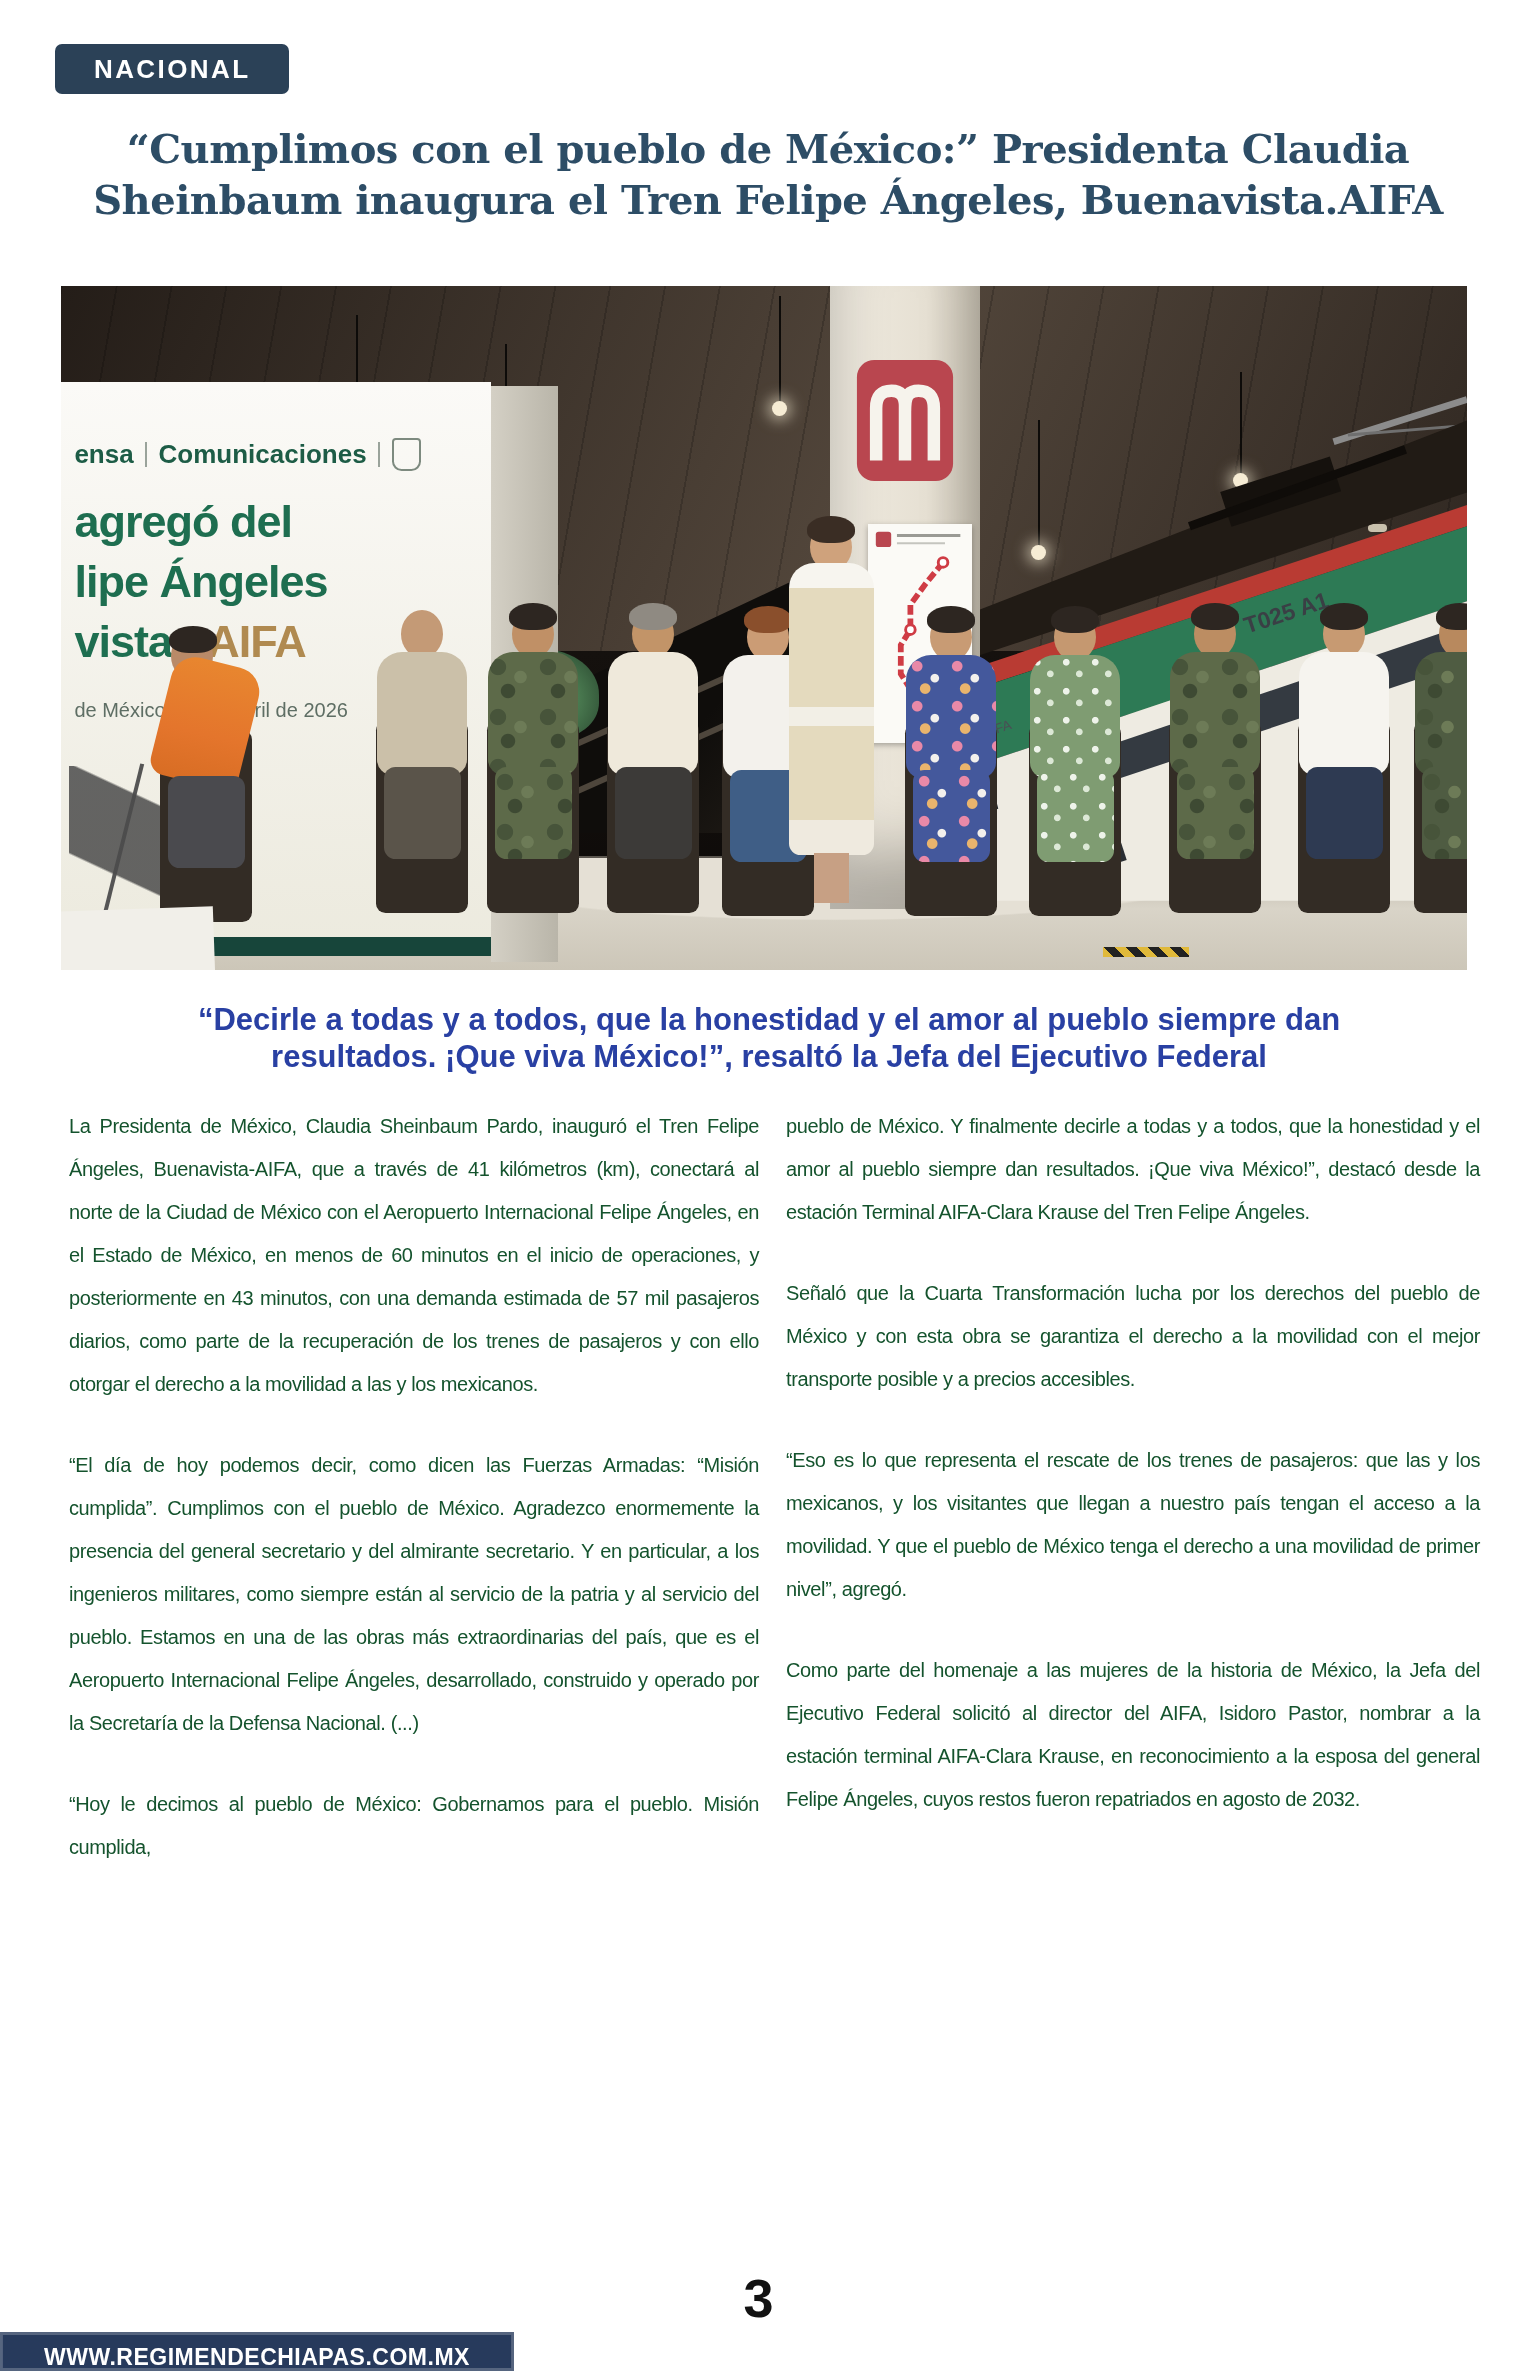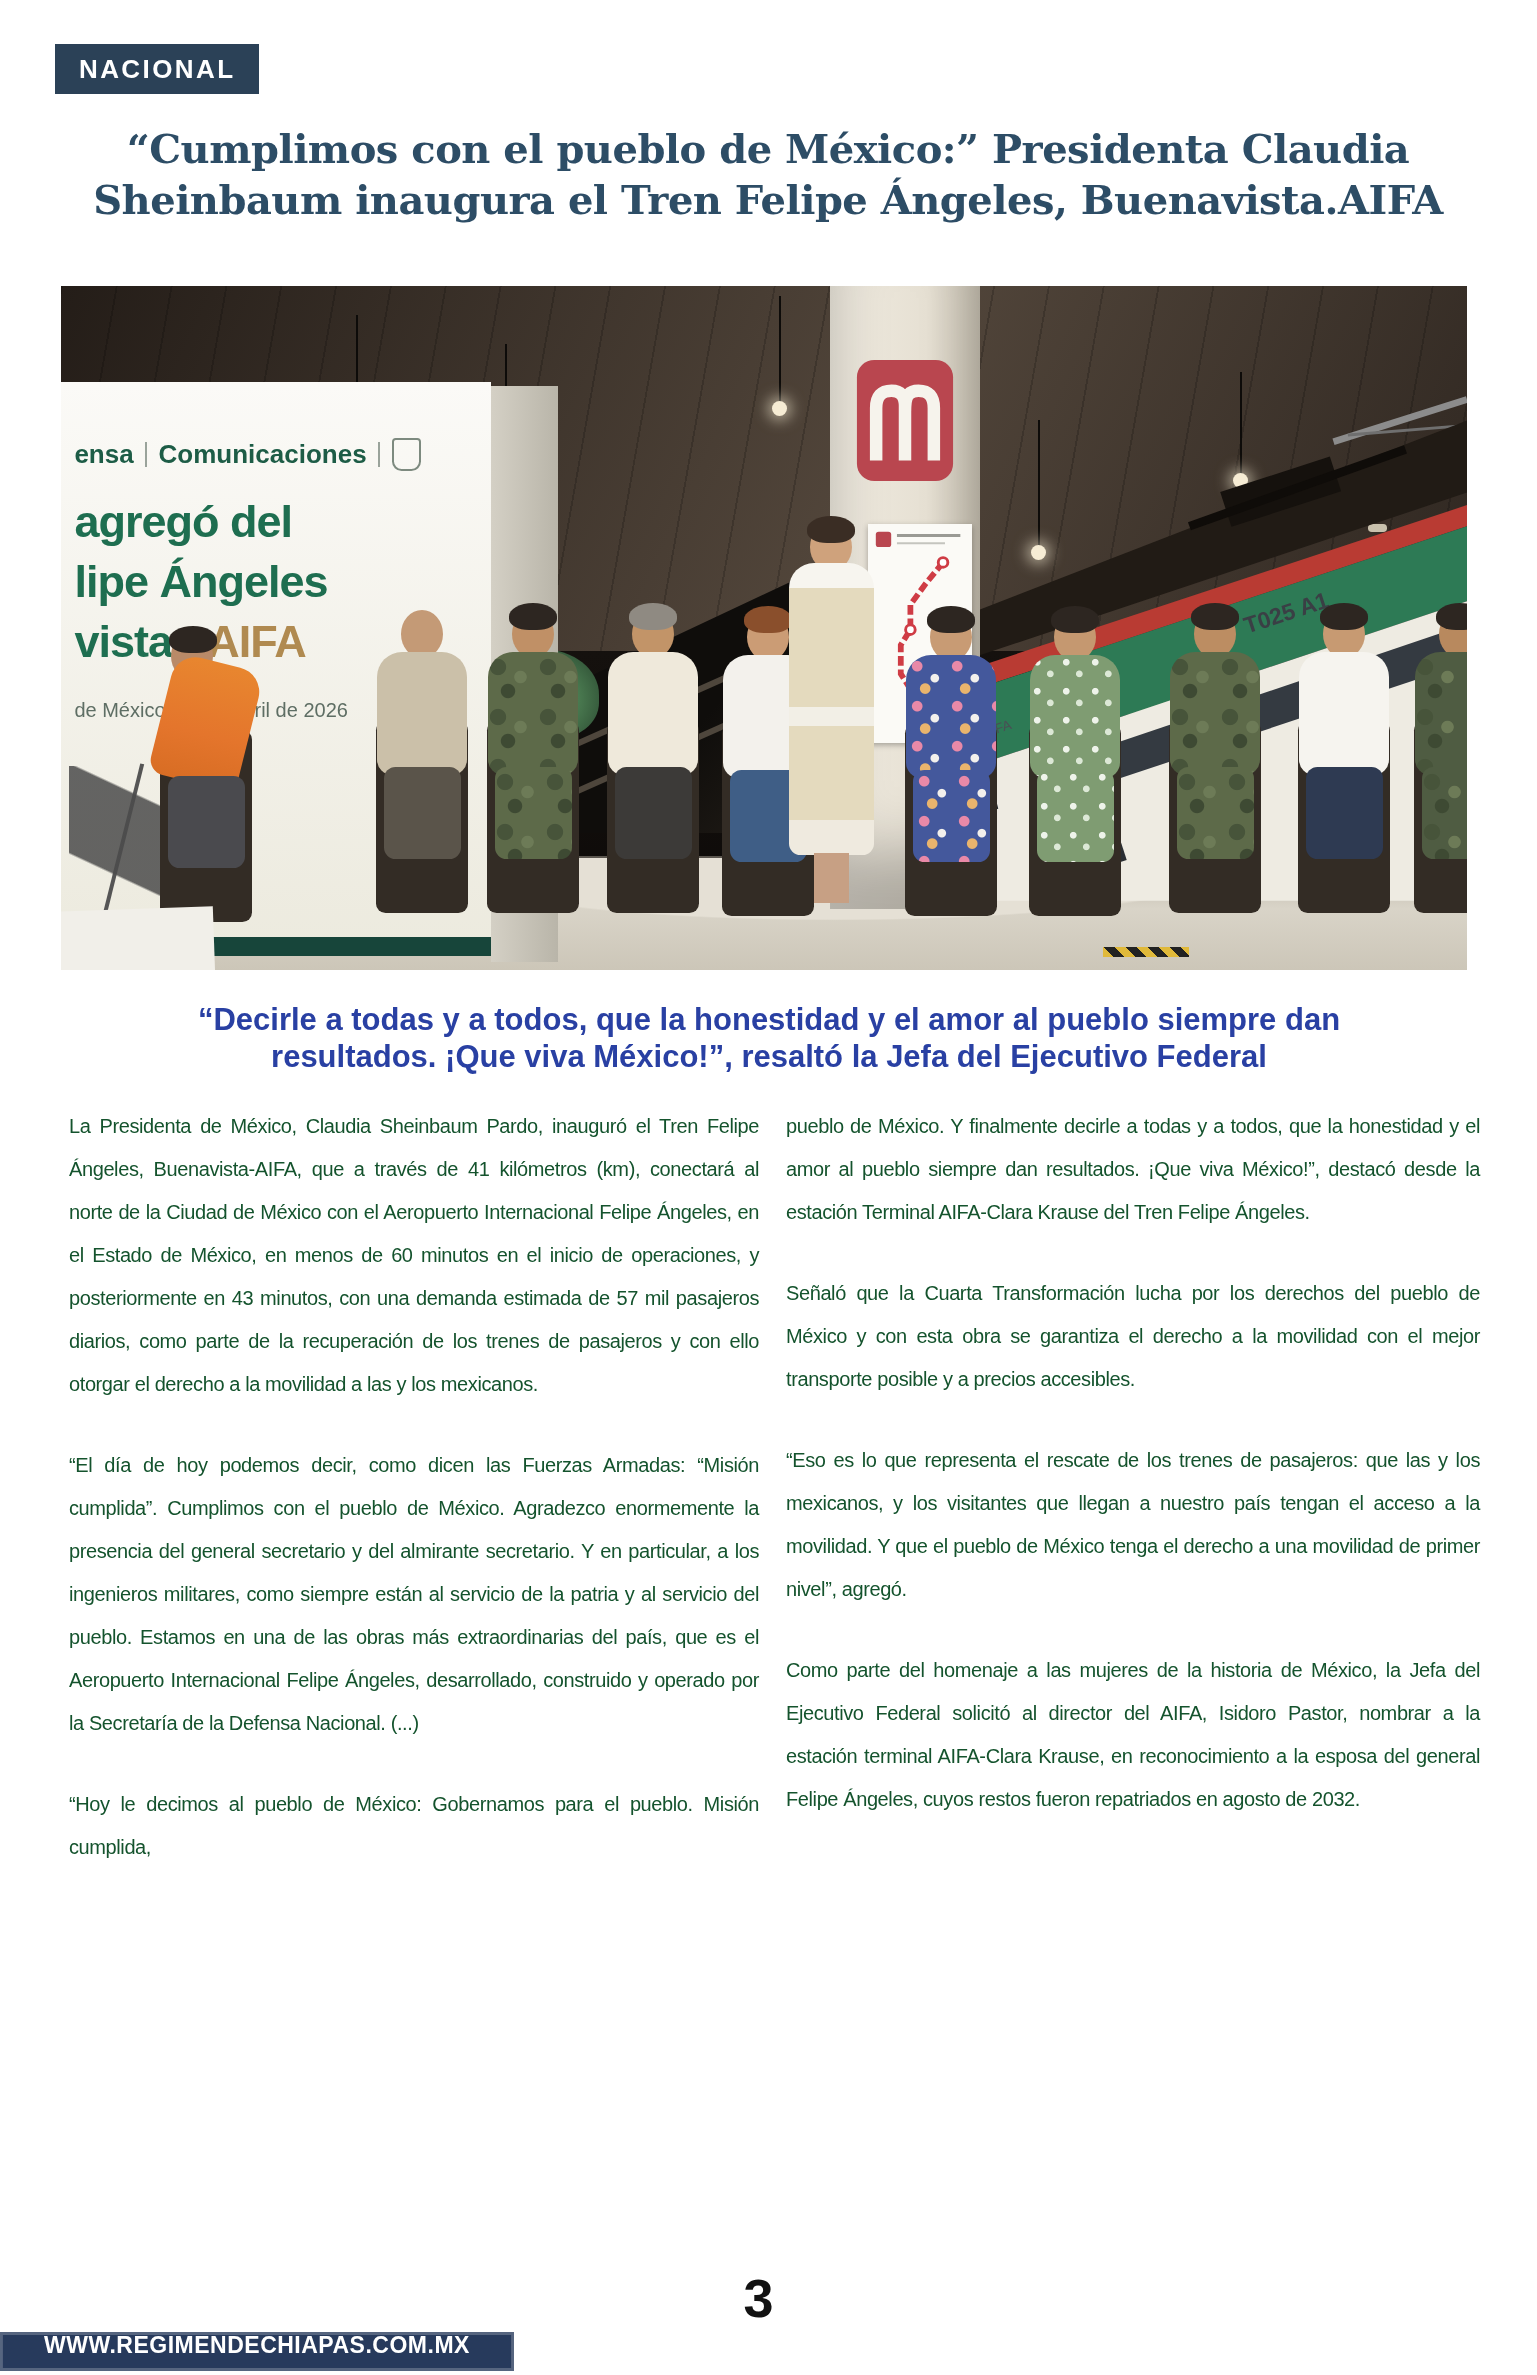--- a/index.html
+++ b/index.html
@@ -1,21 +1,21 @@
 <!DOCTYPE html>
 <html lang="es"><head>
 <meta charset="utf-8">
 <style>
   html,body{margin:0;padding:0;background:#ffffff;}
   .page{position:relative;width:1537px;height:2376px;background:#ffffff;overflow:hidden;
         font-family:"Liberation Sans",sans-serif;color:#111;}
 
   
-  .badge{position:absolute;left:55px;top:44px;height:50px;line-height:50px;padding:0 24px;
-         background:#2b4157;color:#fff;font-size:26px;font-weight:bold;letter-spacing:2.4px;}
+  .badge{position:absolute;left:55px;top:44px;height:50px;line-height:50px;padding:0 39px;
+         background:#2b4157;color:#fff;font-size:26px;font-weight:bold;letter-spacing:2.4px;border-radius:7px;}
   .headline{position:absolute;left:38px;top:123px;width:1460px;text-align:center;
             font-family:"DejaVu Serif",serif;font-weight:bold;color:#2d4d66;
             font-size:40px;line-height:51px;letter-spacing:-0.5px;}
 
   
   .photo{position:absolute;left:61px;top:286px;width:1406px;height:684px;background:#221c16;overflow:hidden;}
   .ph-ceiling{position:absolute;left:0;top:0;width:100%;height:423px;
       background:
         repeating-linear-gradient(100deg, rgba(0,0,0,.18) 0 1.9px, transparent 1.9px 54px),
         linear-gradient(115deg,#241d18 0%,#51453a 55%,#2e2620 100%);}
@@ -94,21 +94,21 @@
        text-align:justify;color:#14532d;}
   .col p{margin:0 0 38px 0;}
   .col-left{left:69px;width:690px;}
   .col-right{left:786px;width:694px;}
 
   
   .pagenum{position:absolute;left:725px;top:2267px;width:67px;text-align:center;
            font-size:54px;font-weight:bold;color:#121212;}
   .footer-bar{position:absolute;left:0;top:2332px;width:514px;height:39px;background:#273a5c;
               box-shadow:inset 0 0 0 2.9px rgba(255,255,255,.22);
-              display:flex;align-items:flex-start;justify-content:center;}
+              display:flex;align-items:flex-end;justify-content:center;}
   .footer-bar span{color:#fff;font-weight:bold;font-size:23px;letter-spacing:0.5px;}
 </style>
 </head>
 <body>
 
 <div class="page">
 
   <div class="badge">NACIONAL</div>
 
   <div class="headline">

